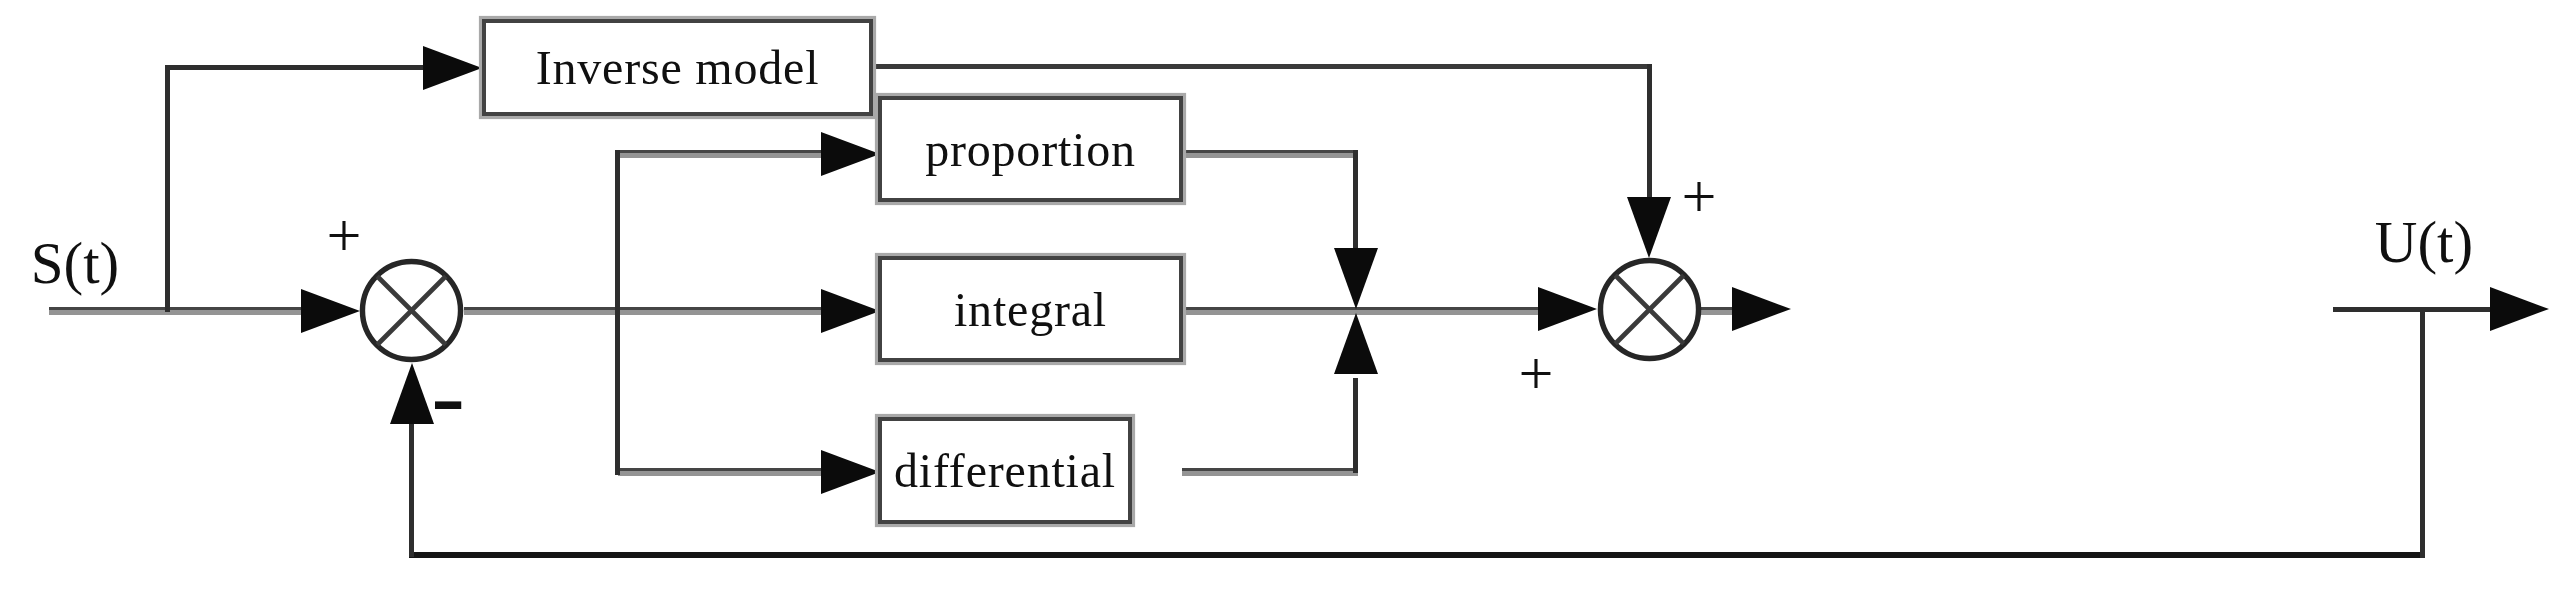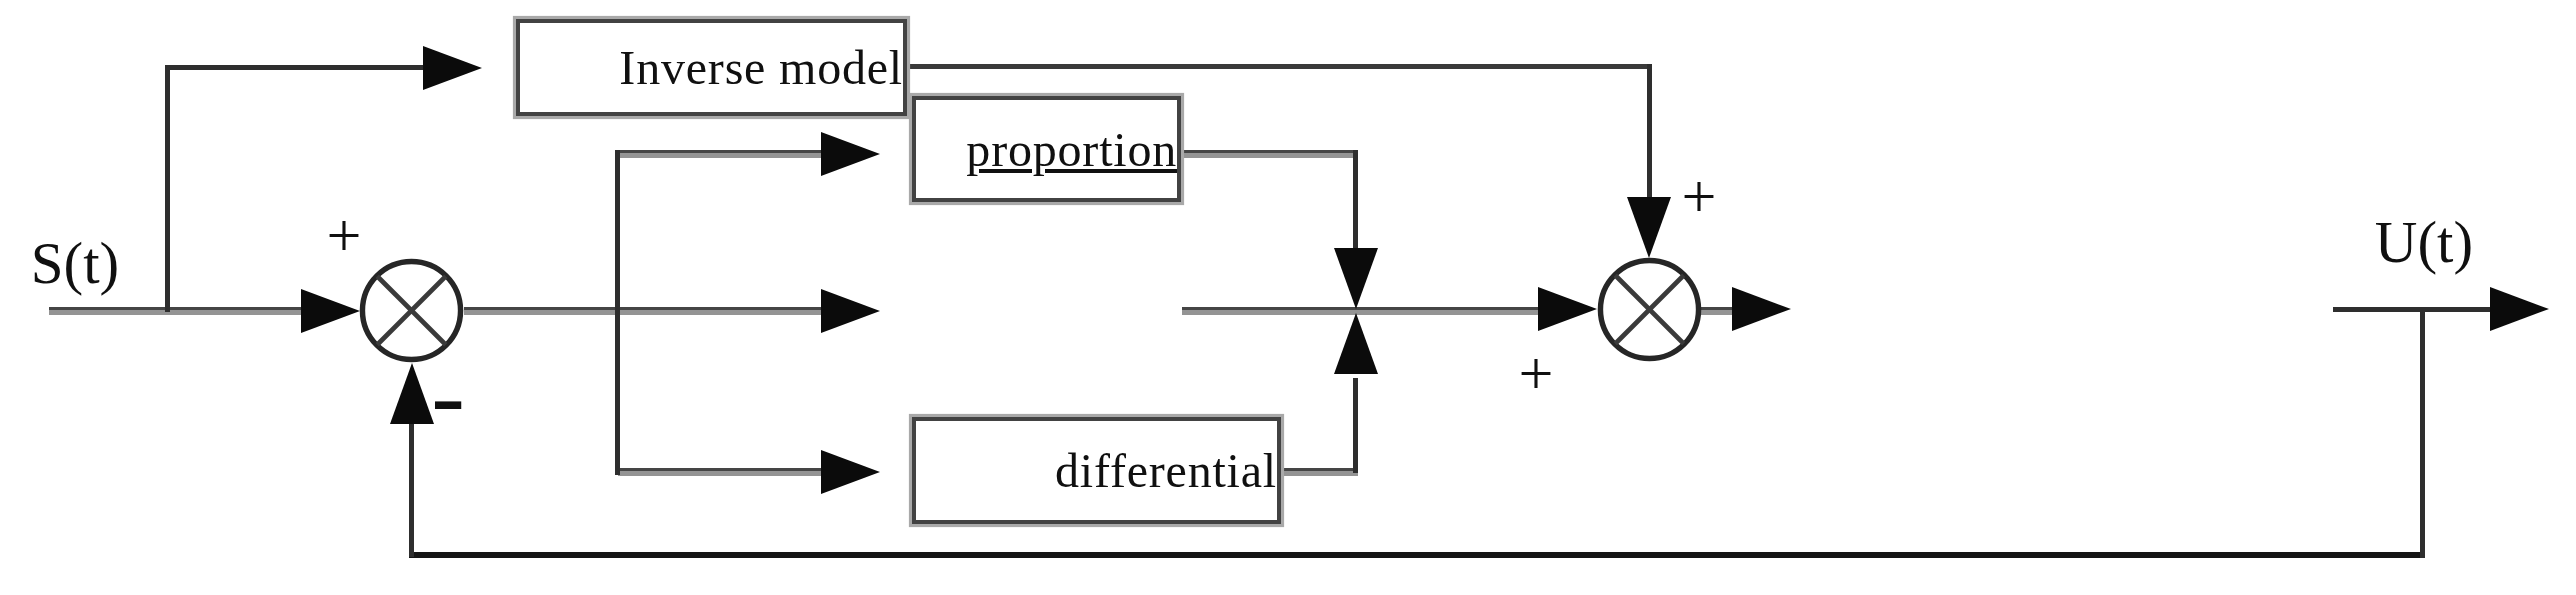--- a/index.html
+++ b/index.html
@@ -16,22 +16,22 @@
 
   
   .arrow{position:absolute;width:0;height:0;}
   .a-right{border-top:22px solid transparent;border-bottom:22px solid transparent;border-left:59px solid #0b0b0b;}
   .a-down{border-left:22px solid transparent;border-right:22px solid transparent;border-top:61px solid #0b0b0b;}
   .a-up{border-left:22px solid transparent;border-right:22px solid transparent;border-bottom:61px solid #0b0b0b;}
 
   
   .block{position:absolute;box-sizing:border-box;background:#ffffff;
          border:4.7px solid #424242;box-shadow:0 0 0 3.1px #a9a9a9;
-         display:flex;align-items:center;justify-content:flex-end;
-         font-size:48px;white-space:nowrap;letter-spacing:0.8px;margin-left:34px;}
+         display:flex;align-items:center;justify-content:center;
+         font-size:48px;white-space:nowrap;letter-spacing:0.8px;}
 
   
   .label{position:absolute;font-size:59px;line-height:1;transform:translate(-50%,-50%);white-space:nowrap;}
   .sign{position:absolute;font-size:62px;line-height:1;transform:translate(-50%,-50%);}
   .sign-minus{font-size:101px;}
 
   .junction{position:absolute;width:109px;height:109px;}
 </style>
 </head>
 <body>
@@ -92,21 +92,24 @@
     <svg width="109" height="109" viewBox="0 0 140 140">
       <circle cx="70" cy="70" r="63" fill="#ffffff" stroke="#262626" stroke-width="7"></circle>
       <line x1="26" y1="26" x2="114" y2="114" stroke="#3a3a3a" stroke-width="6"></line>
       <line x1="114" y1="26" x2="26" y2="114" stroke="#3a3a3a" stroke-width="6"></line>
     </svg>
   </div>
 
   <div class="block" style="left:482px;top:19.4px;width:391px;height:97px;">
     <span>Inverse model</span>
   </div>
-  <div class="block" style="left:878px;top:96px;width:269px;height:106px;text-decoration:underline;">
+  <div class="block" style="left:878px;top:96px;width:305px;height:106px;">
     <span>proportion</span>
   </div>
-  <div class="block" style="left:878px;top:417px;width:369px;height:107px;">
+  <div class="block" style="left:878px;top:256px;width:305px;height:106px;">
+    <span>integral</span>
+  </div>
+  <div class="block" style="left:878px;top:417px;width:254px;height:107px;">
     <span>differential</span>
   </div>
 
 </div>
 
 
 </body></html>

